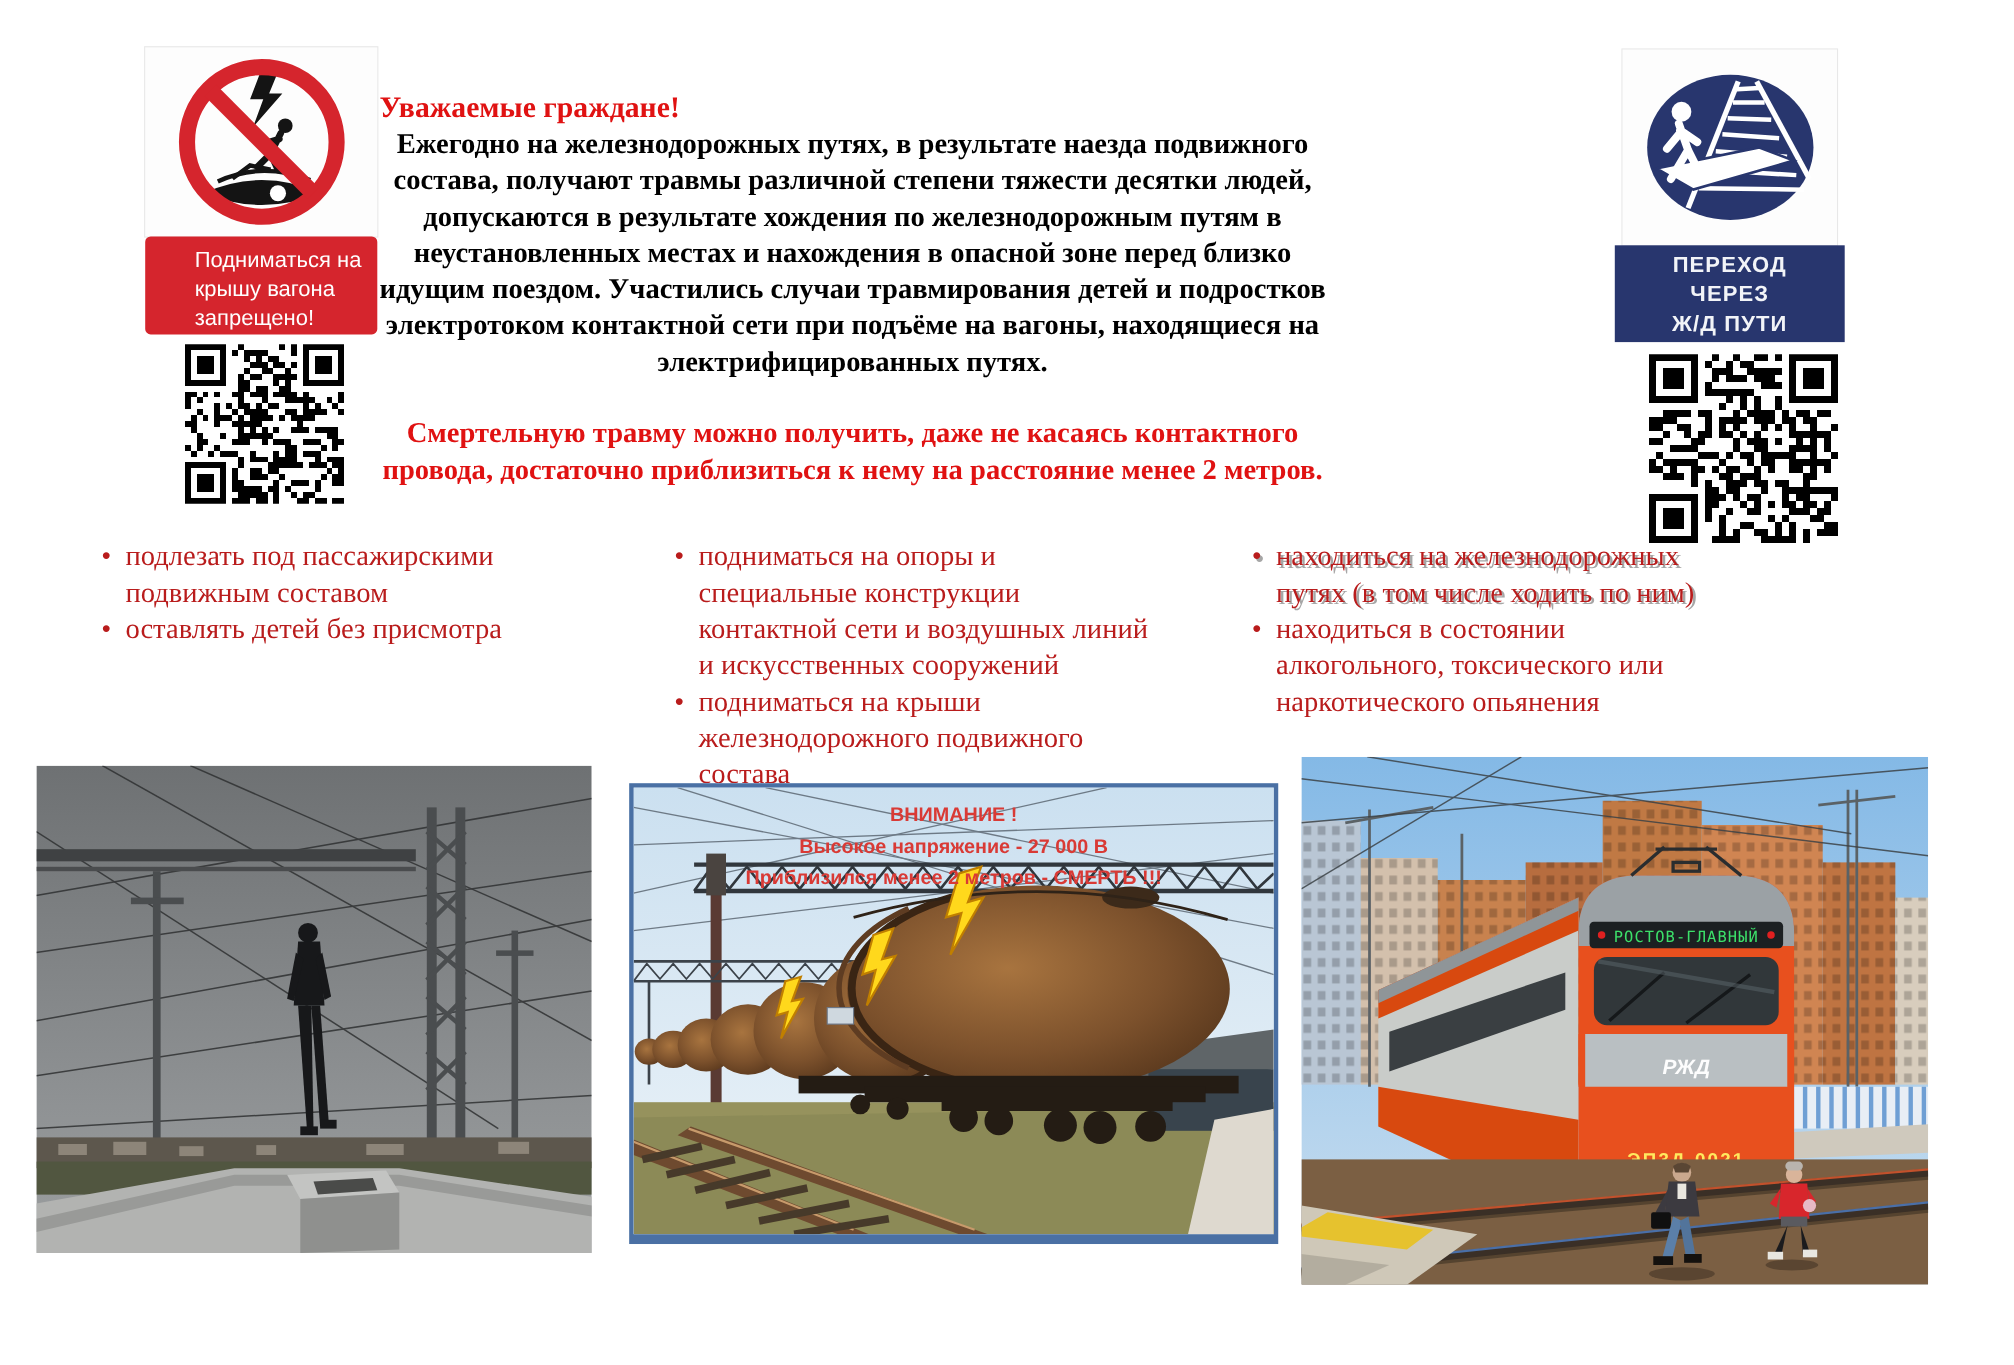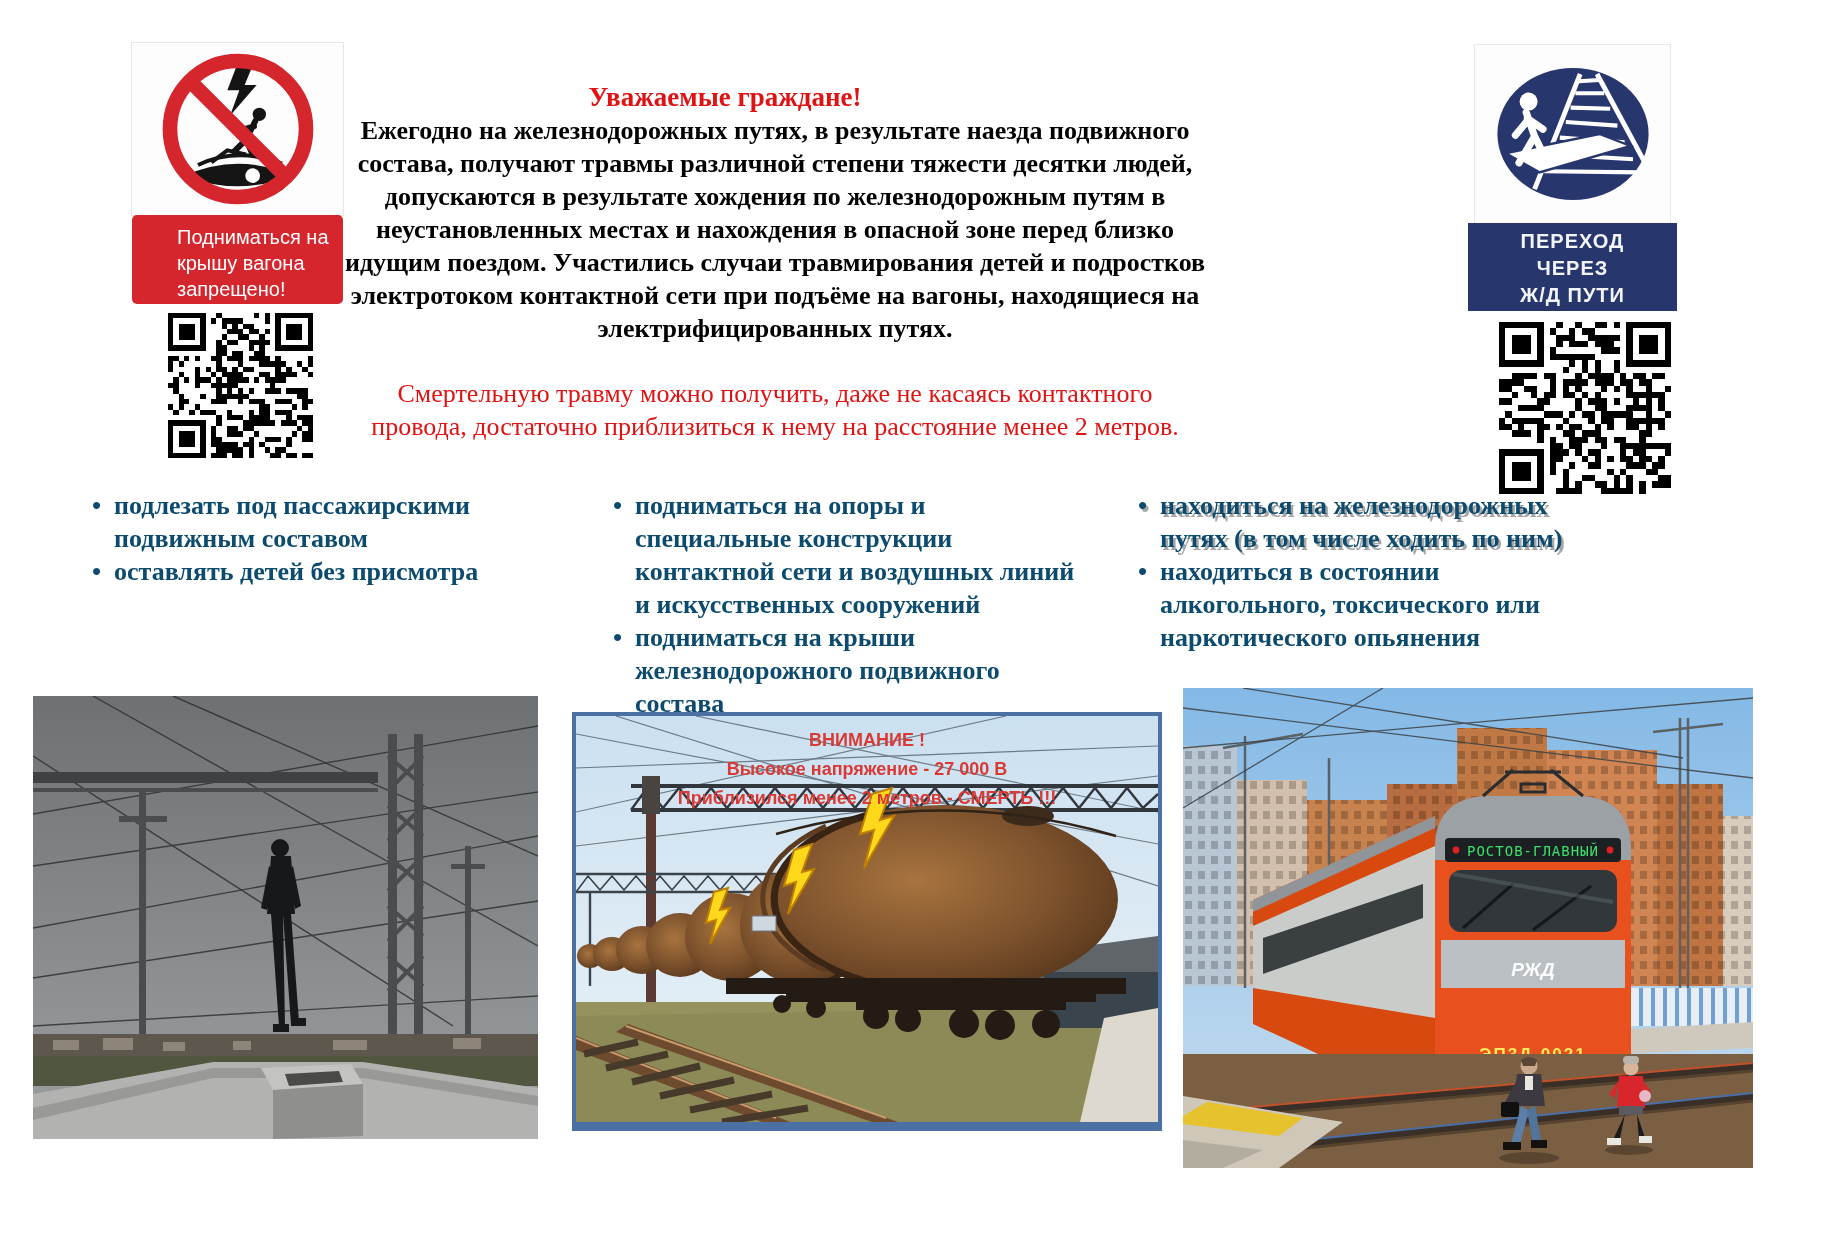--- a/index.html
+++ b/index.html
@@ -10,28 +10,28 @@
   
   .sign-card{background:#fdfdfd;box-shadow:0 0 0 1px #e8e8e8;display:flex;align-items:center;justify-content:center;}
   .ban-caption{background:#d5252d;border-radius:5px;color:#fff;font-family:"Liberation Sans",sans-serif;
                font-size:20px;line-height:26px;padding:9px 0 0 12px;box-sizing:border-box;}
   .cross-caption{background:#28366e;color:#f2f4f8;font-family:"Liberation Sans",sans-serif;font-weight:bold;
                  font-size:20px;line-height:27px;text-align:center;padding-top:5px;box-sizing:border-box;letter-spacing:1px;}
 
   
   .lines{display:flex;flex-direction:column;align-items:center;}
   .lines>div{white-space:nowrap;}
-  .head-red{color:#e01212;font-size:27px;font-weight:bold;text-align:center;}
+  .head-red{color:#e01212;font-size:27px;font-weight:bold;text-align:left;}
   .body-black{color:#000;font-size:26px;font-weight:bold;line-height:33px;}
-  .warn-red{color:#e01212;font-size:26px;font-weight:normal;line-height:33px;}
+  .warn-red{color:#e01212;font-size:26px;font-weight:bold;line-height:33px;}
   .lead{font-size:28px;font-weight:bold;text-align:center;color:#000;white-space:nowrap;}
   .lead .red{color:#e01212;}
 
   
-  .blist{font-size:26px;font-weight:bold;color:#0c4a6e;line-height:33px;}
+  .blist{font-size:26px;font-weight:normal;color:#b91c1c;line-height:33px;}
   .blist .bullet-item{position:relative;padding-left:22px;}
   .blist .bullet-item::before{content:"\2022";position:absolute;left:0;top:0;}
   .blist .bullet-item>div{white-space:nowrap;}
   .shadowed{text-shadow:2.5px 2.5px 0 #a6a6a6;}
 
   
   .photo{overflow:hidden;}
   .photo svg{display:block;}
   #photo-middle{border:4px solid #4a70a4;border-bottom:9px solid #4a70a4;box-sizing:border-box;background:#d7e7f2;}
   .mid-warn{position:absolute;left:0;top:10px;width:100%;text-align:center;

